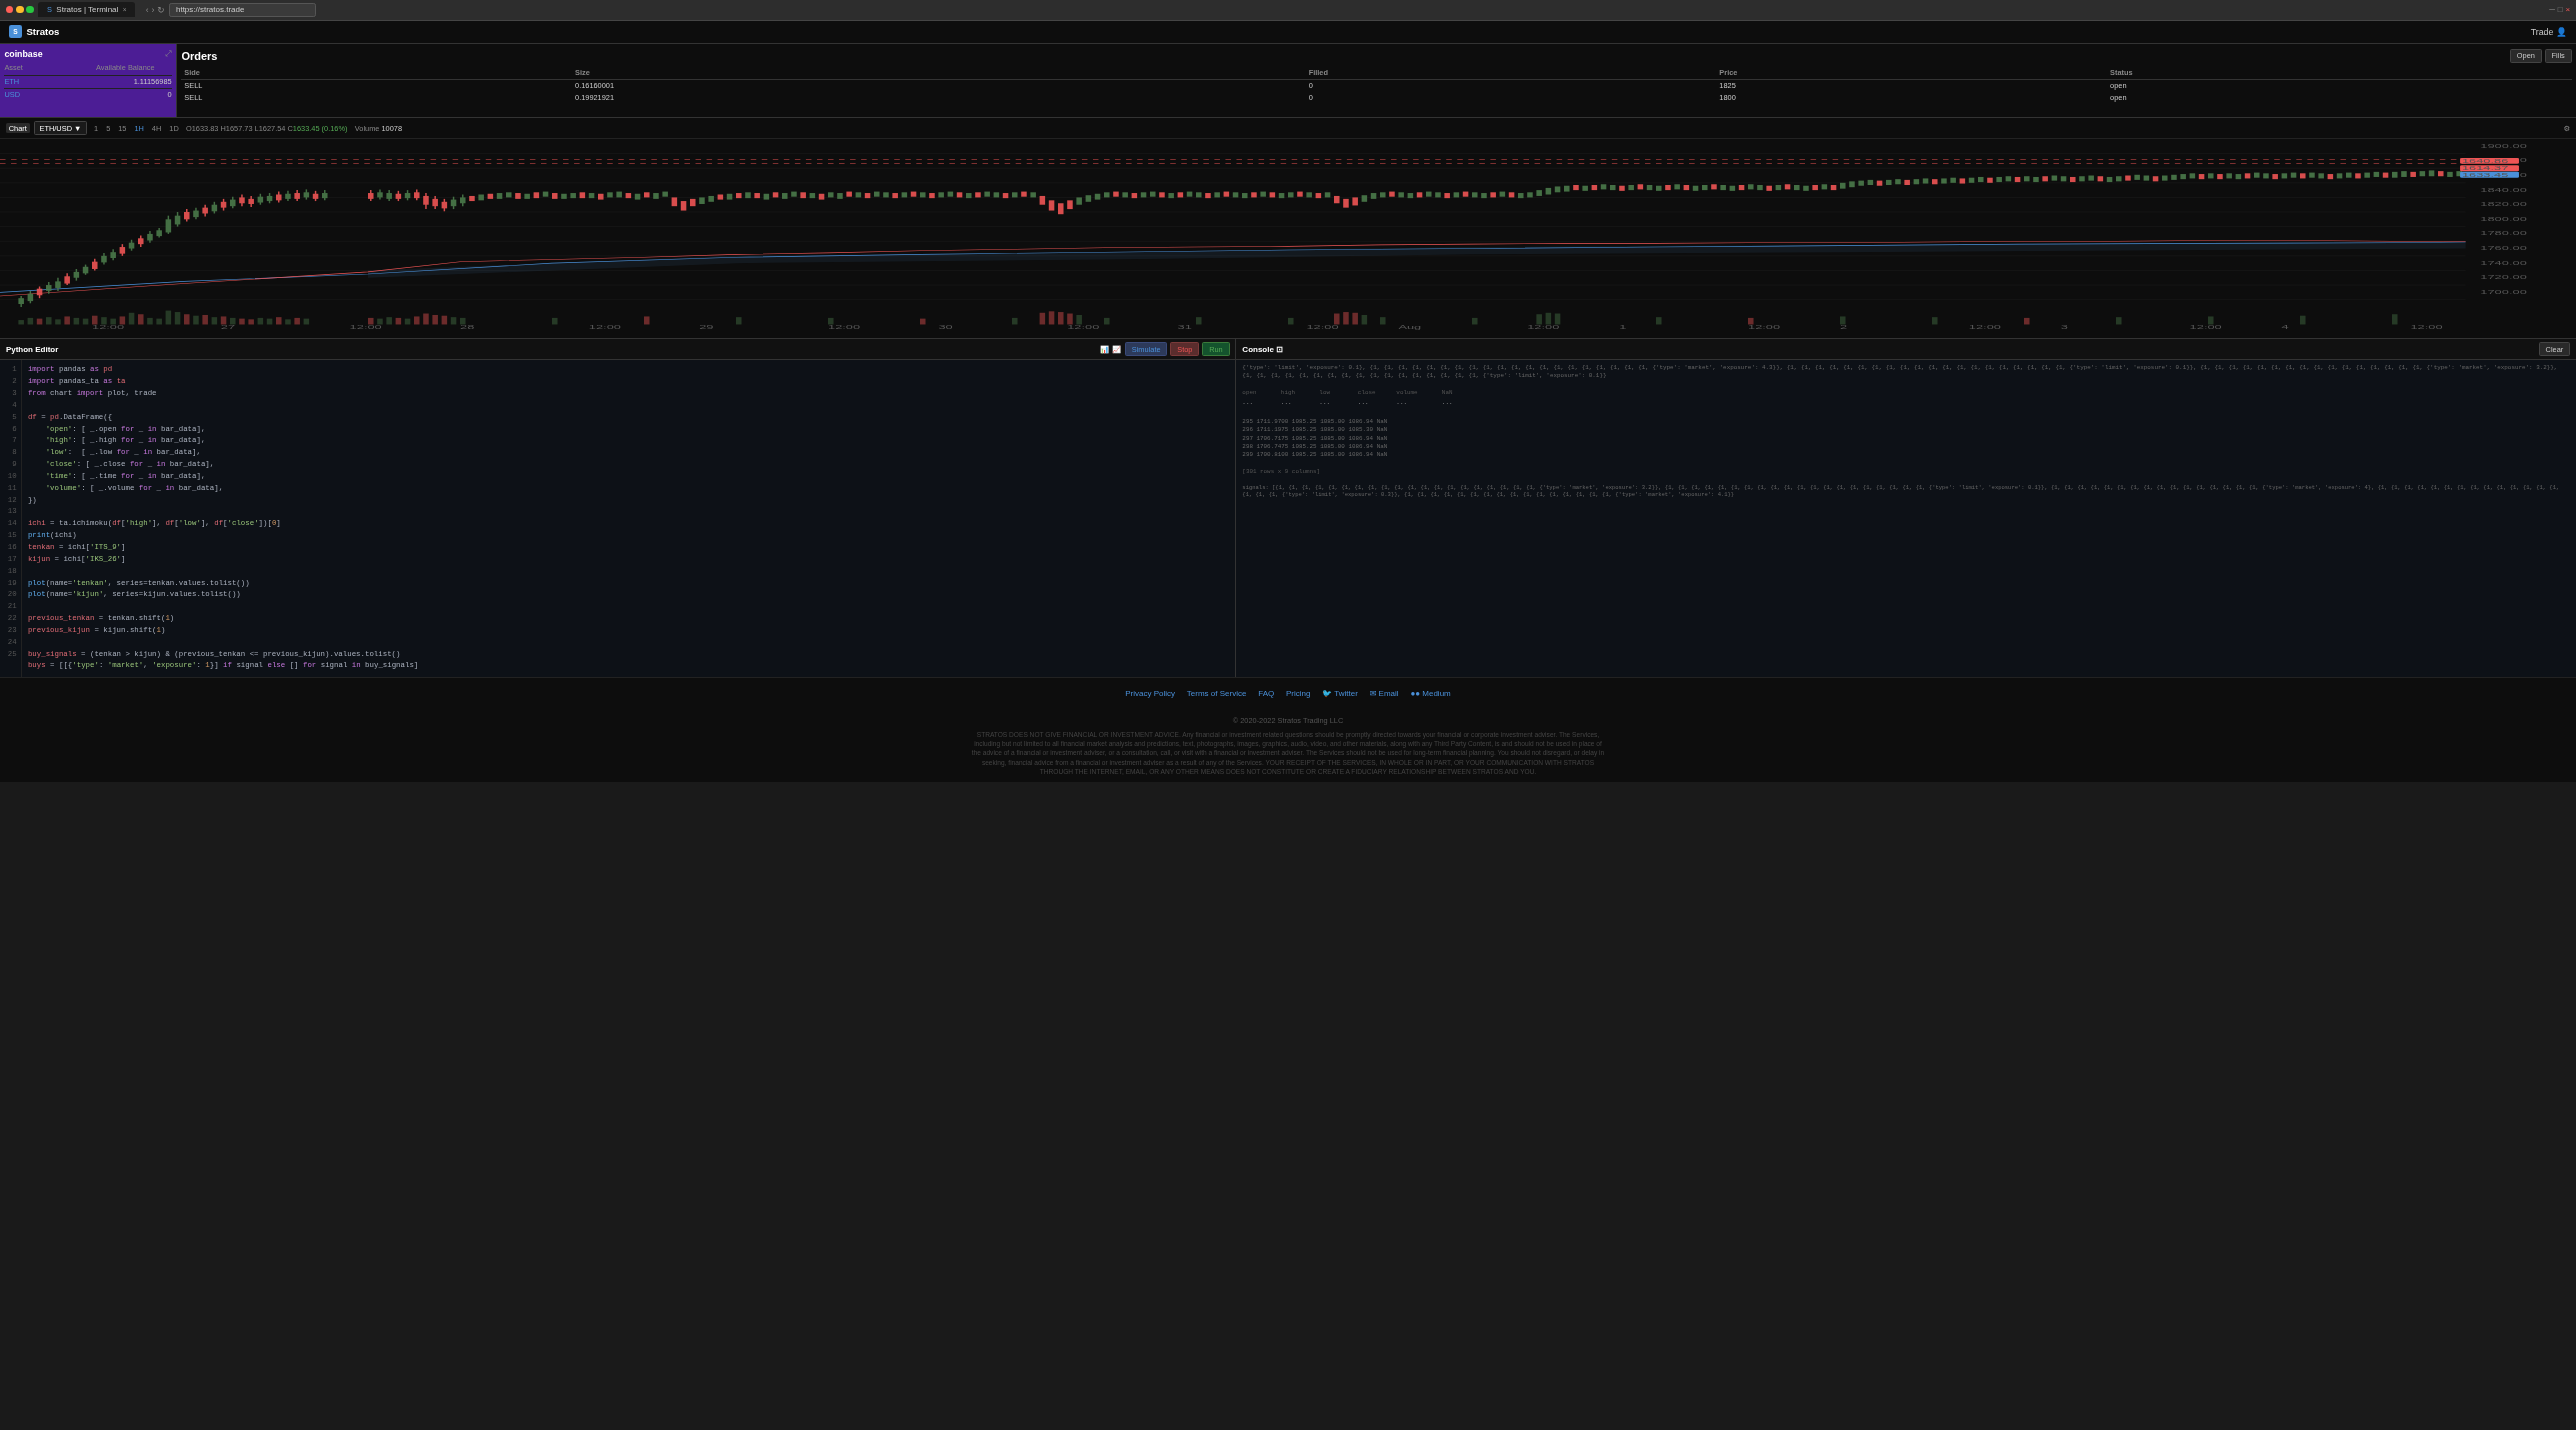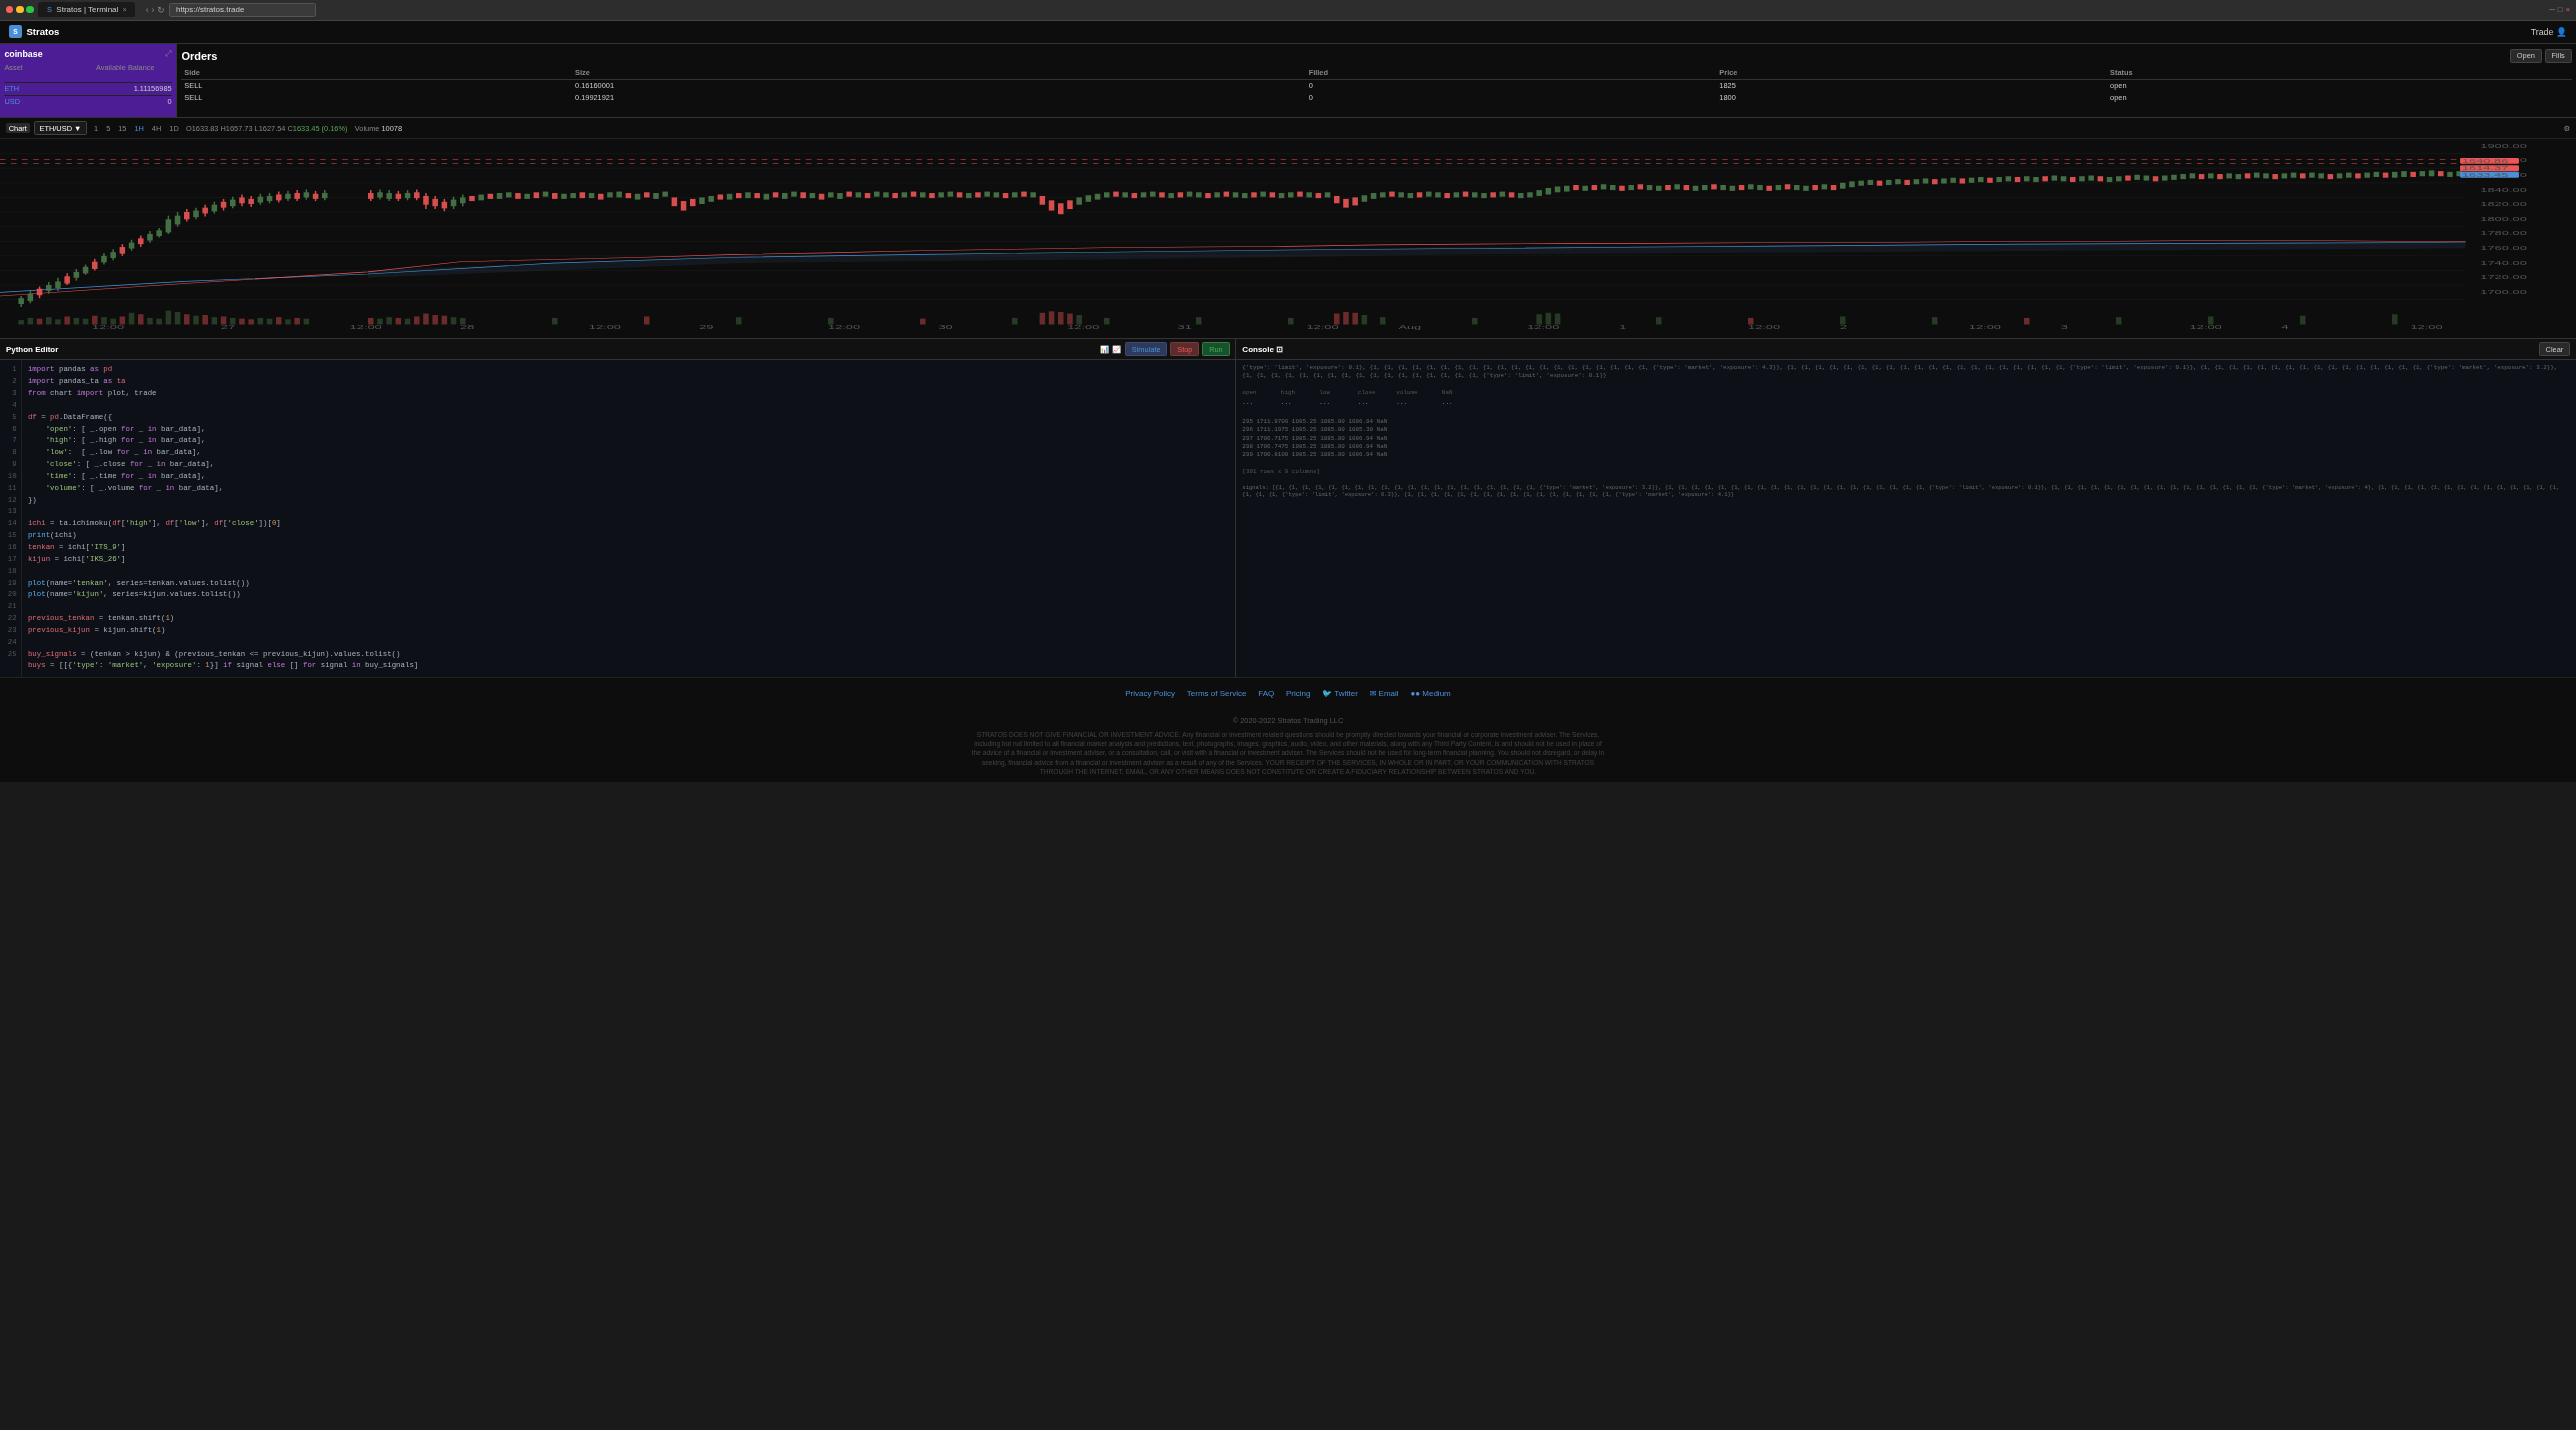--- a/index.html
+++ b/index.html
@@ -80,21 +80,21 @@
       align-items: center;
       justify-content: space-between;
       margin-bottom: 4.4px;
     }
     .panel-title { color: #fff; font-size: 8.8px; font-weight: 600; }
     .panel-icon { color: #888; cursor: pointer; }
     .balance-row {
       display: grid;
       grid-template-columns: 1fr 1fr;
       gap: 16px;
-      margin-bottom: 10px;
+      margin-bottom: 3px;
       font-size: 7.4px;
     }
     .asset-row {
       display: grid;
       grid-template-columns: 29px 1fr 59px;
       gap: 1.5px;
       padding: 1.5px 0;
       font-size: 7.4px;
       border-top: 0.7px solid #222;
     }

